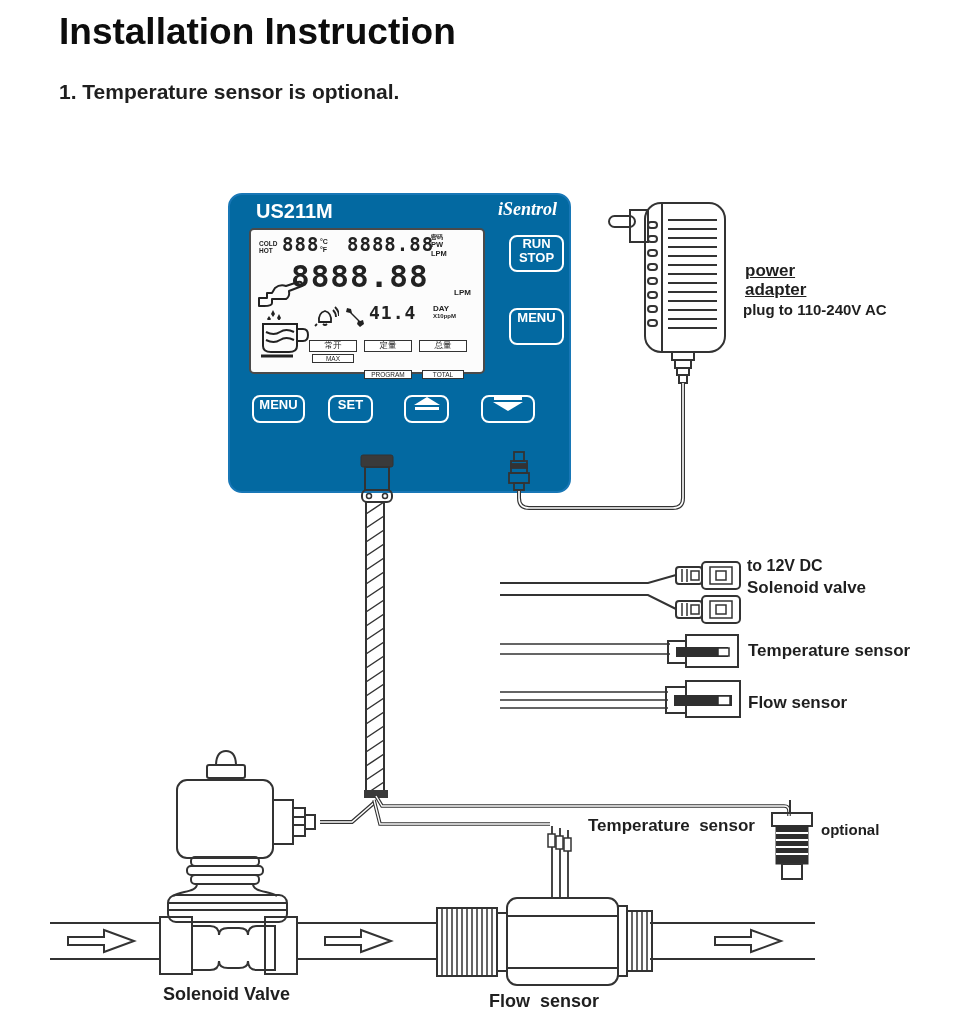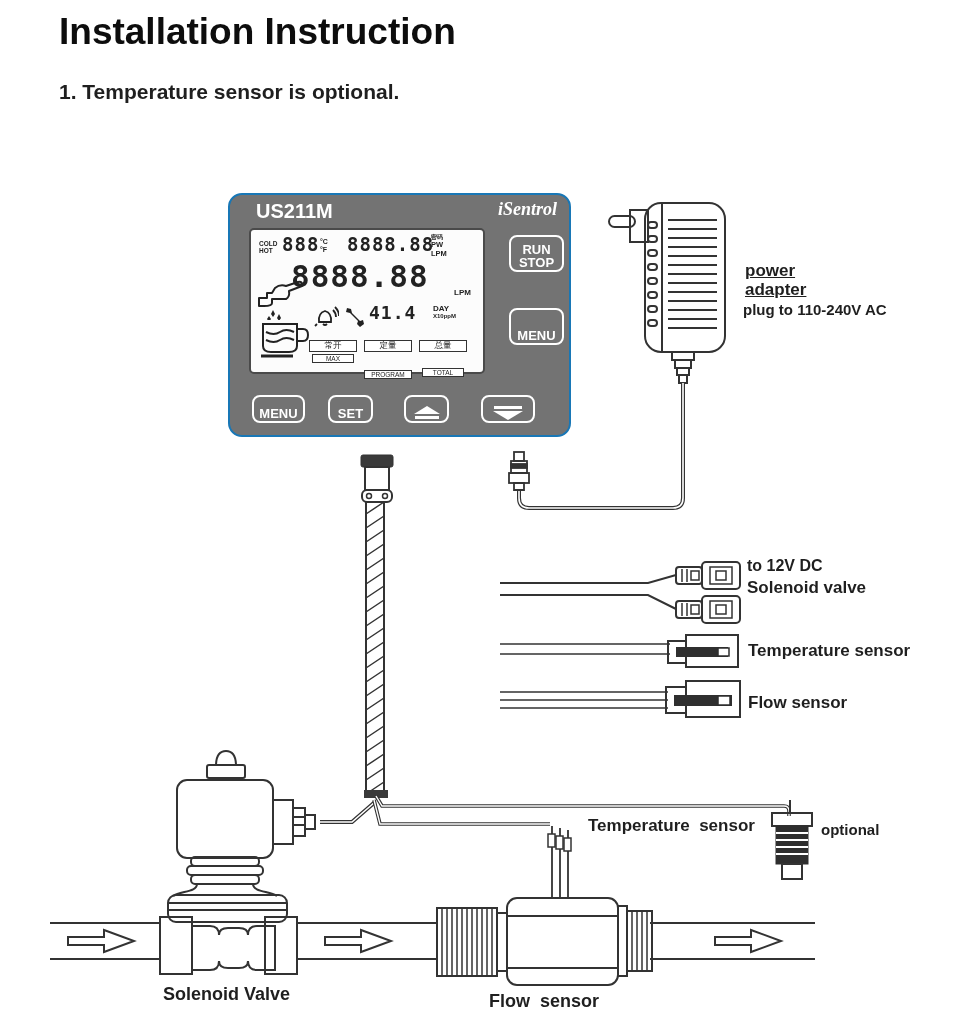--- a/index.html
+++ b/index.html
@@ -3,29 +3,29 @@
 <meta charset="utf-8">
 <style>
   html,body{margin:0;padding:0;background:#fff;}
   #canvas{position:relative;width:971px;height:1019px;background:#fff;overflow:hidden;
           font-family:"Liberation Sans",sans-serif;color:#1c1c1c;}
   .abs{position:absolute;}
   .lbl{font-weight:bold;color:#1f1f1f;line-height:1.1;}
   .pre{white-space:pre;}
   .seg{font-family:"DejaVu Sans Mono",monospace;font-weight:bold;color:#222;letter-spacing:1px;}
   
-  #device{left:228px;top:193px;width:343px;height:244px;background:#737373;
+  #device{left:228px;top:193px;width:343px;height:300px;background:#0369a1;
           border:2px solid #1877b6;border-radius:14px;box-sizing:border-box;}
   #device .model{position:absolute;left:26px;top:5px;color:#fff;font-weight:bold;font-size:20px;}
   #device .brand{position:absolute;right:12px;top:4px;color:#fff;font-weight:bold;font-style:italic;
                  font-size:18px;font-family:"Liberation Serif",serif;}
   #lcd{position:absolute;left:19px;top:33px;width:236px;height:146px;background:#fcfcfc;
        border:2px solid #4a4a4a;border-radius:5px;box-sizing:border-box;}
   .dbtn{position:absolute;border:2px solid #fff;border-radius:8px;color:#fff;font-weight:bold;
-        display:flex;align-items:flex-end;justify-content:center;text-align:center;box-sizing:border-box;}
+        display:flex;align-items:flex-start;justify-content:center;text-align:center;box-sizing:border-box;}
   .stack{display:flex;flex-direction:column;line-height:1.15;}
   .tagbox{border:1.5px solid #333;text-align:center;color:#222;background:#fff;}
   .lcdtxt{color:#222;font-weight:bold;}
 </style>
 </head>
 <body>
 
 <div id="canvas">
 
   <div class="abs lbl" style="left:59px;top:12px;font-size:37px;color:#0d0d0d;">Installation Instruction</div>
@@ -93,21 +93,21 @@
 
       <div class="abs" style="left:58px;top:110px;display:flex;gap:7px;">
         <div class="stack" style="gap:2px;">
           <div class="tagbox" style="width:46px;font-size:8.5px;">常开</div>
           <div class="tagbox" style="width:40px;margin-left:3px;font-size:6.5px;">MAX</div>
         </div>
         <div class="stack" style="gap:18px;">
           <div class="tagbox" style="width:46px;font-size:8.5px;">定量</div>
           <div class="tagbox" style="width:46px;font-size:6.5px;">PROGRAM</div>
         </div>
-        <div class="stack" style="gap:16px;">
+        <div class="stack" style="gap:16px;justify-content:space-between;">
           <div class="tagbox" style="width:46px;font-size:8.5px;">总量</div>
           <div class="tagbox" style="width:40px;margin-left:3px;font-size:6.5px;">TOTAL</div>
         </div>
       </div>
     </div>
 
     <div class="dbtn" style="left:279px;top:40px;width:55px;height:37px;font-size:13px;line-height:1.05;">
       <div><span>RUN</span><br><span>STOP</span></div>
     </div>
     <div class="dbtn" style="left:279px;top:113px;width:55px;height:37px;font-size:13px;">MENU</div>

